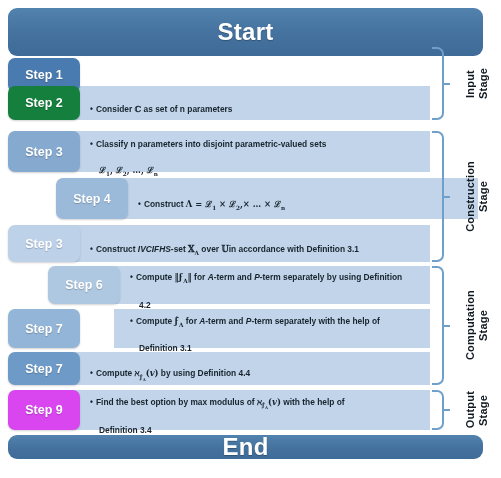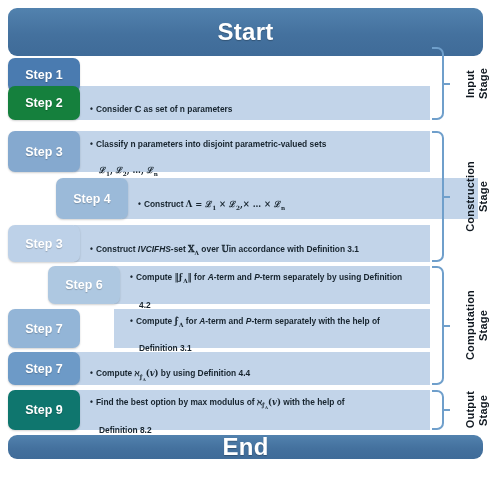--- a/index.html
+++ b/index.html
@@ -212,27 +212,27 @@
       <span>Step 7</span>
     </div>
     <div class="step-body">
       <div class="step-text">
         <span class="bullet">•</span>Compute <span class="mth">ℵ<sub>ϝ̂<sub>Λ</sub></sub>(<span class="it">v</span>)</span> by using Definition 4.4
       </div>
     </div>
   </div>
 
   <div class="step-row" style="top:390px;height:40px;">
-    <div class="step-label" style="background:#0f766e;">
+    <div class="step-label" style="background:#d946ef;">
       <span>Step 9</span>
     </div>
     <div class="step-body">
       <div class="step-text">
         <span class="bullet">•</span>Find the best option by max modulus of <span class="mth">ℵ<sub>ϝ̂<sub>Λ</sub></sub>(<span class="it">v</span>)</span> with the help of<br>
-        <span style="padding-left:9px;">Definition 8.2</span>
+        <span style="padding-left:9px;">Definition 3.4</span>
       </div>
     </div>
   </div>
 
   <div class="stage" style="top:47px;height:73px;">
     <div class="brace"></div>
     <div class="stage-label">
       <span class="stage-word">Input</span>
       <span class="stage-word">Stage</span>
     </div>

